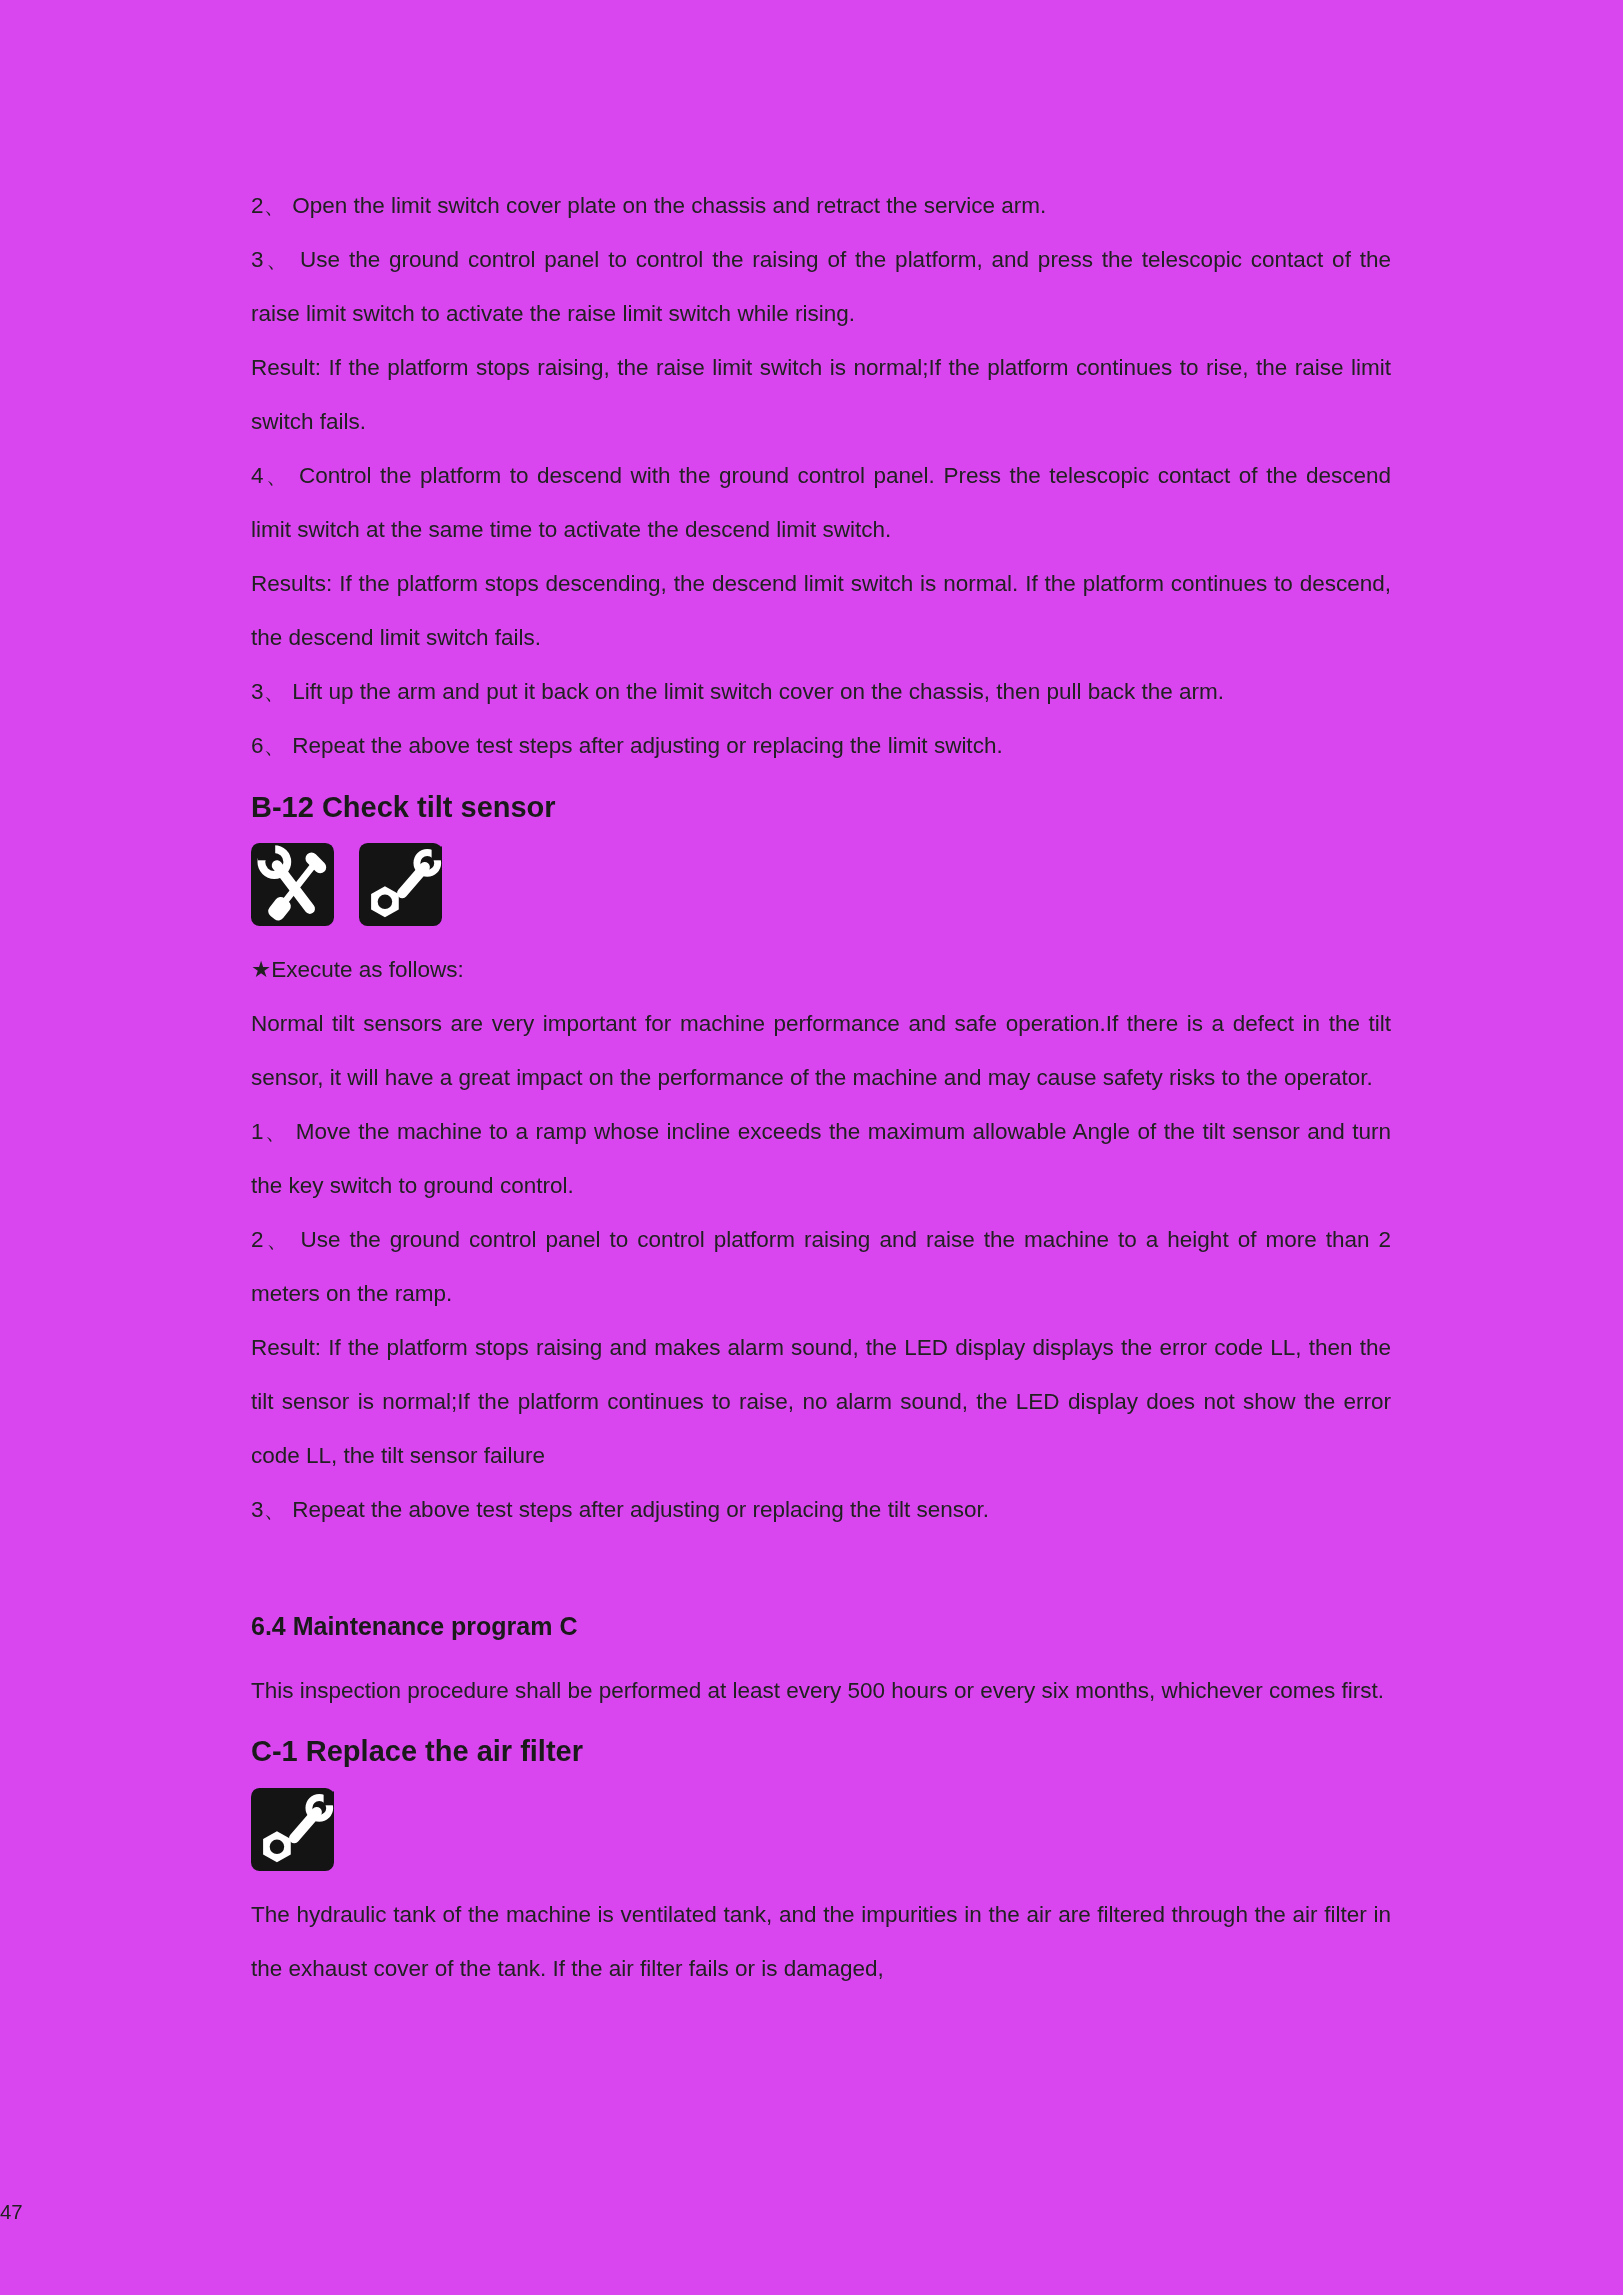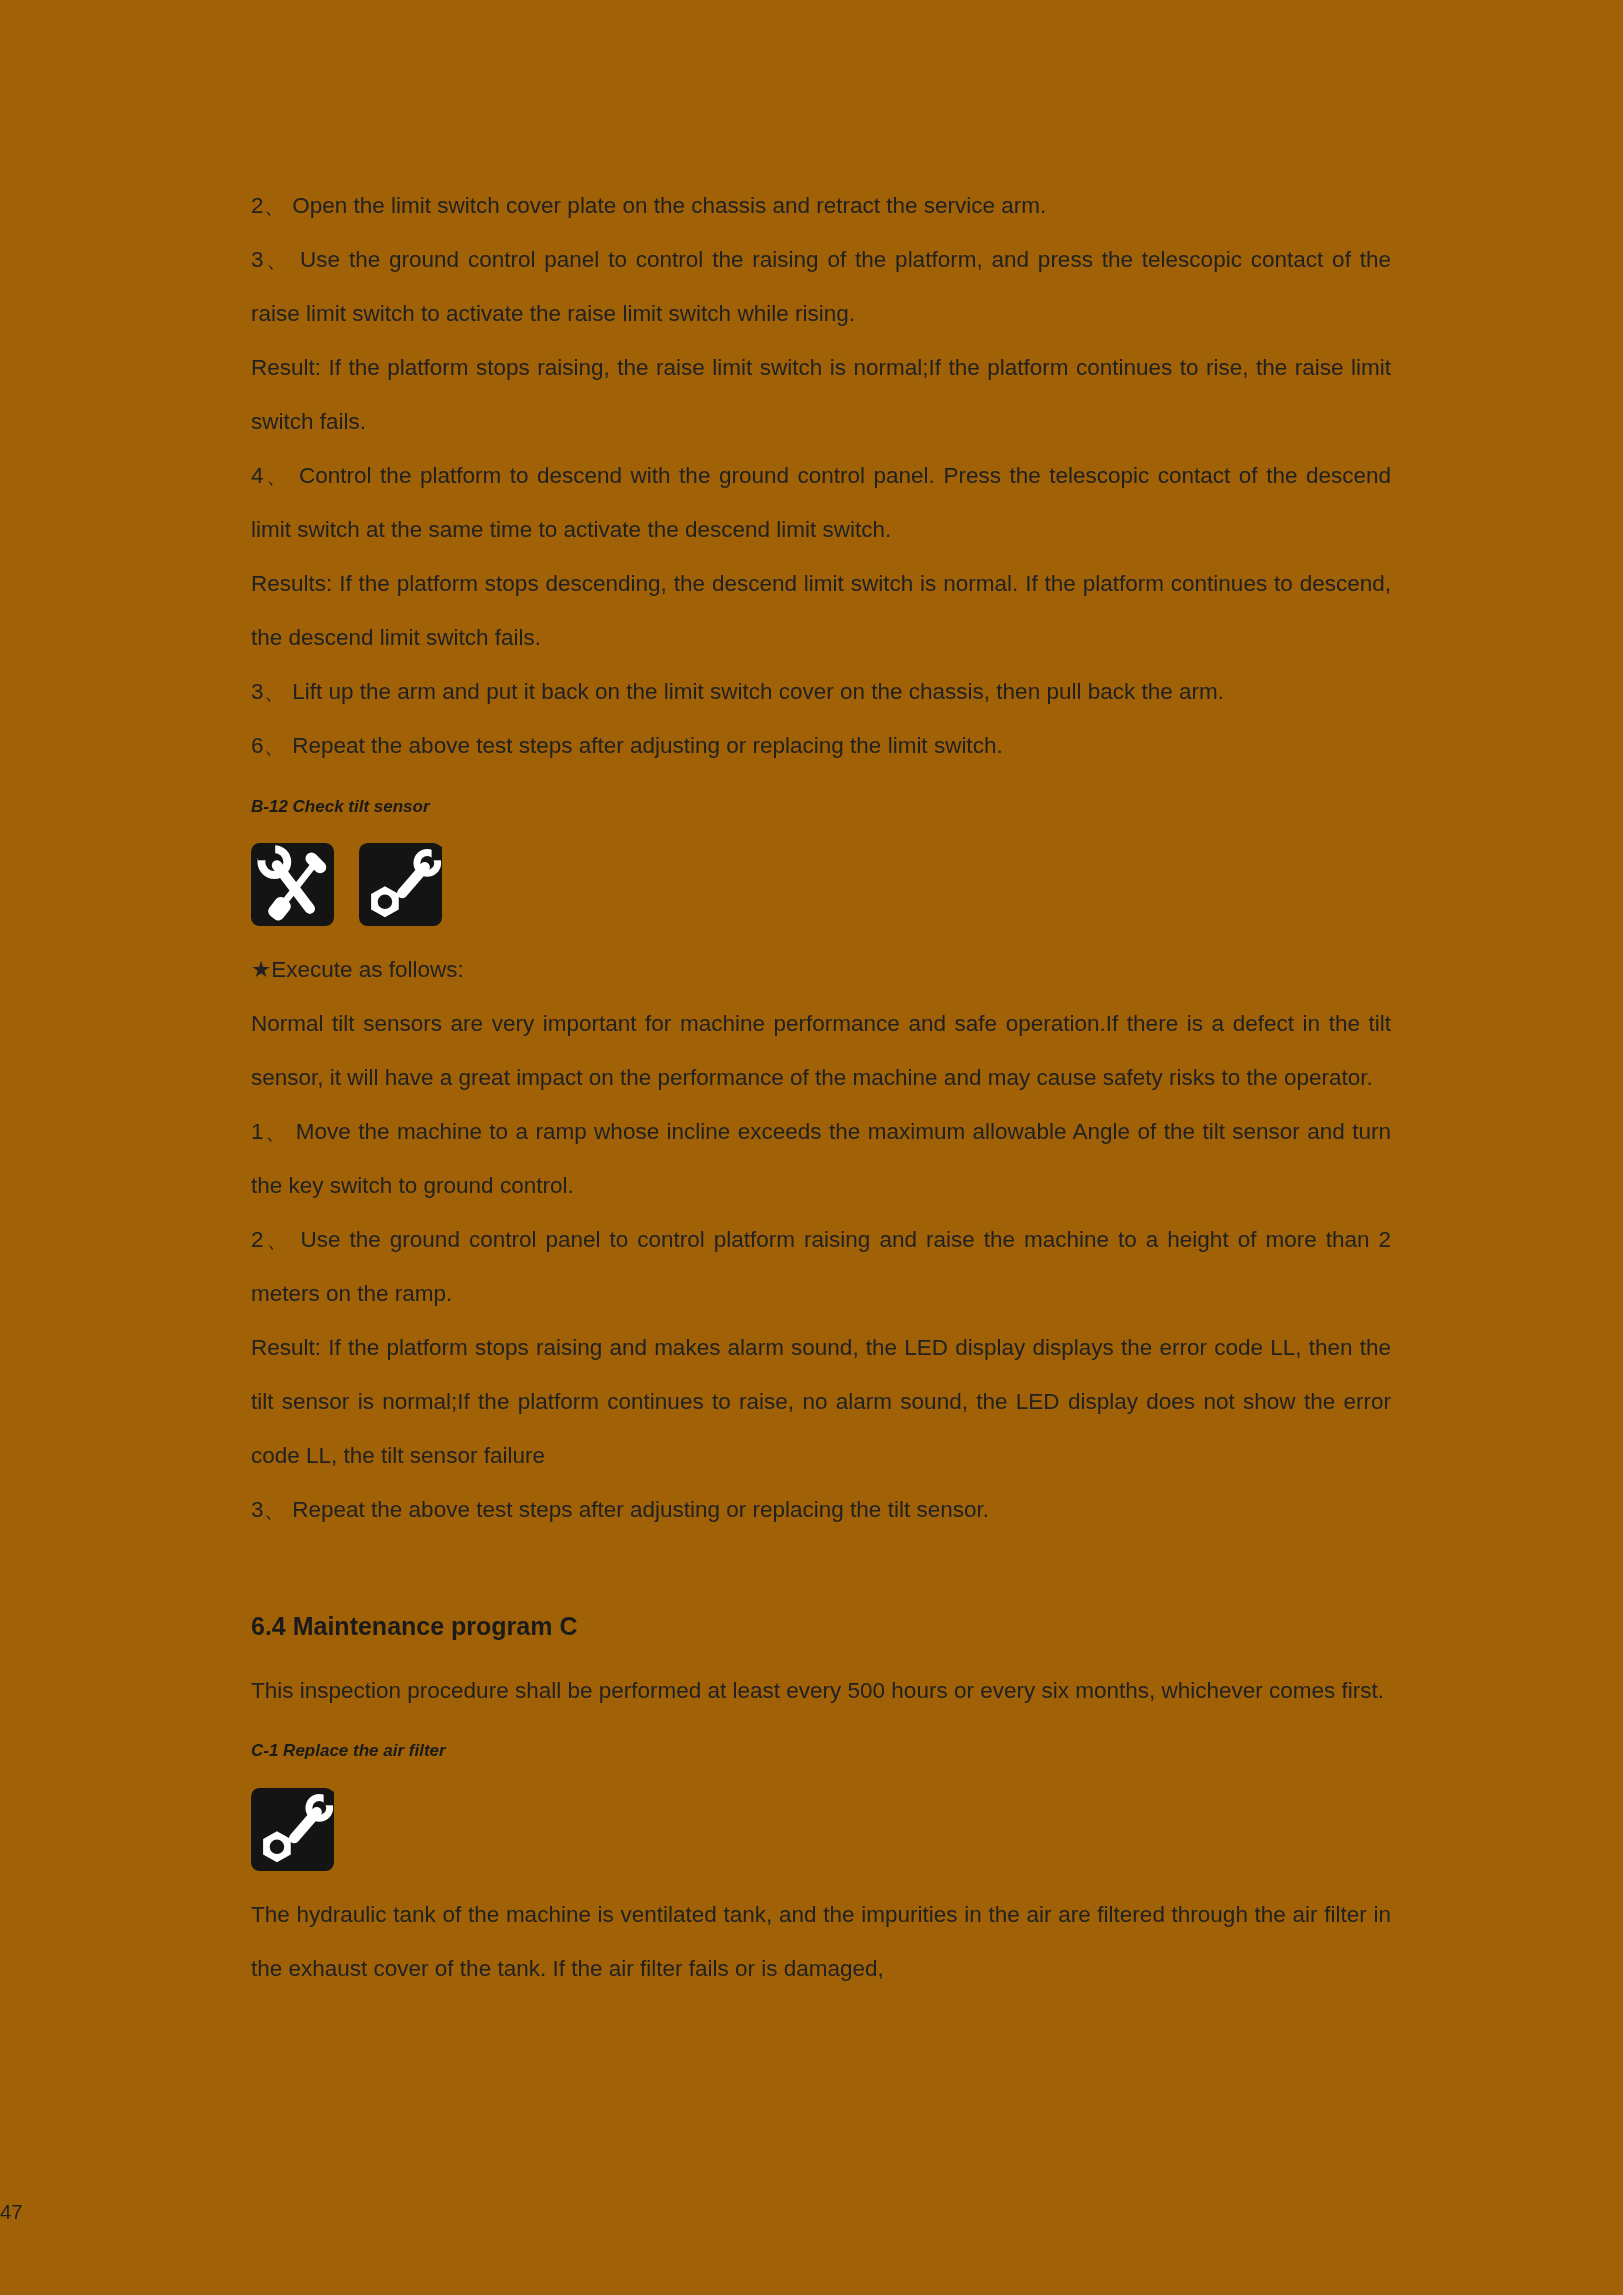--- a/index.html
+++ b/index.html
@@ -4,46 +4,45 @@
 <style>
   html, body {
     margin: 0;
     padding: 0;
     background: #e8e8e8;
   }
   .page {
     position: relative;
     width: 1623px;
     height: 2295px;
-    background: #a16207;
+    background: #d946ef;
     font-family: "Liberation Sans", sans-serif;
     color: #212121;
     overflow: hidden;
     margin: 0 auto;
   }
   .content {
     position: absolute;
     left: 251px;
     top: 179px;
     width: 1140px;
   }
   p.body {
     margin: 0;
     font-size: 22.5px;
     line-height: 54px;
     text-align: justify;
     font-weight: 400;
   }
   h3.sub-heading {
     margin: 9.5px 0 4.1px 0;
-    font-size: 17px;
+    font-size: 29px;
     line-height: 48px;
     font-weight: 700;
     color: #1a1a1a;
-    font-style: italic;
   }
   h2.main-heading {
     margin: 65px 0 12.3px 0;
     font-size: 25px;
     line-height: 49px;
     font-weight: 700;
     color: #1a1a1a;
   }
   .icon-row {
     display: flex;

